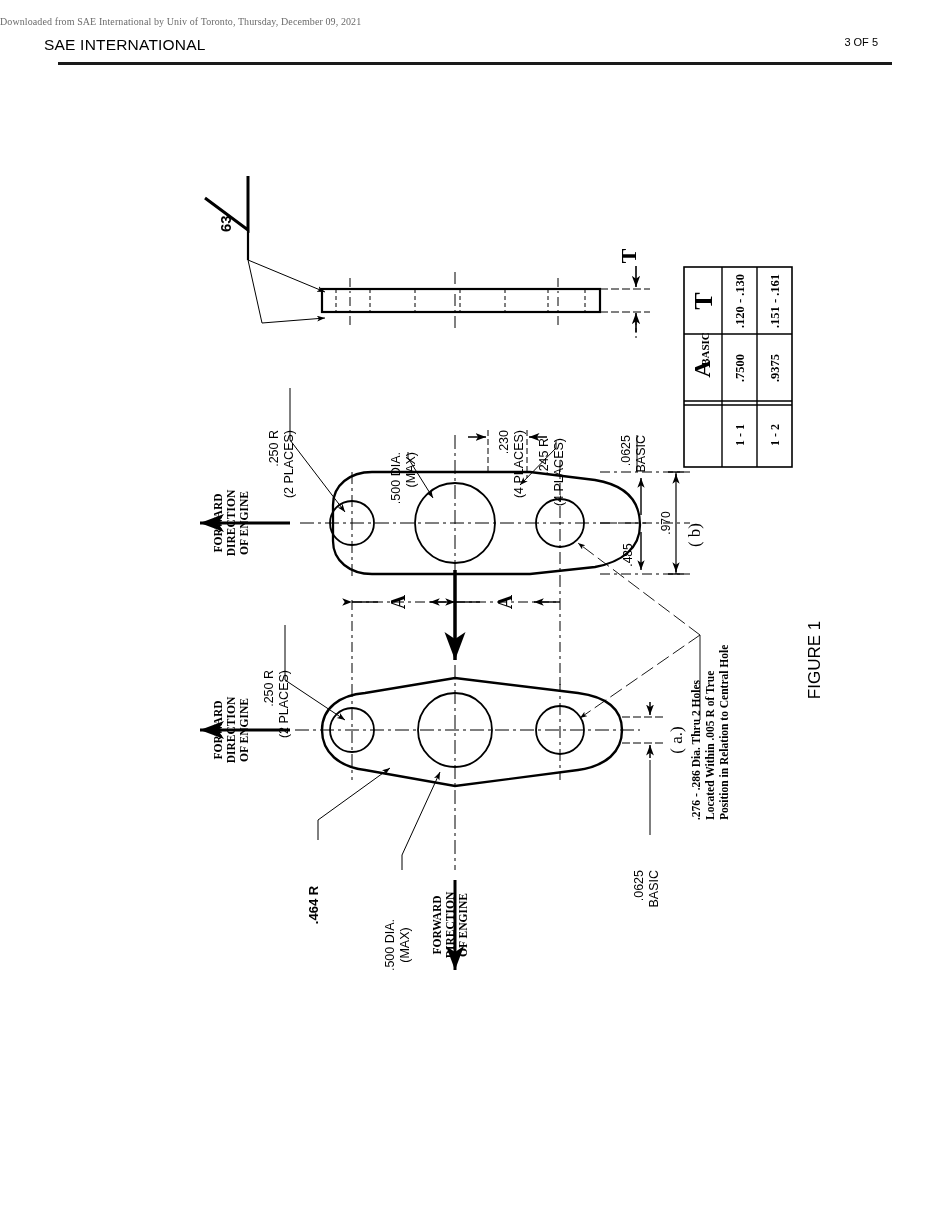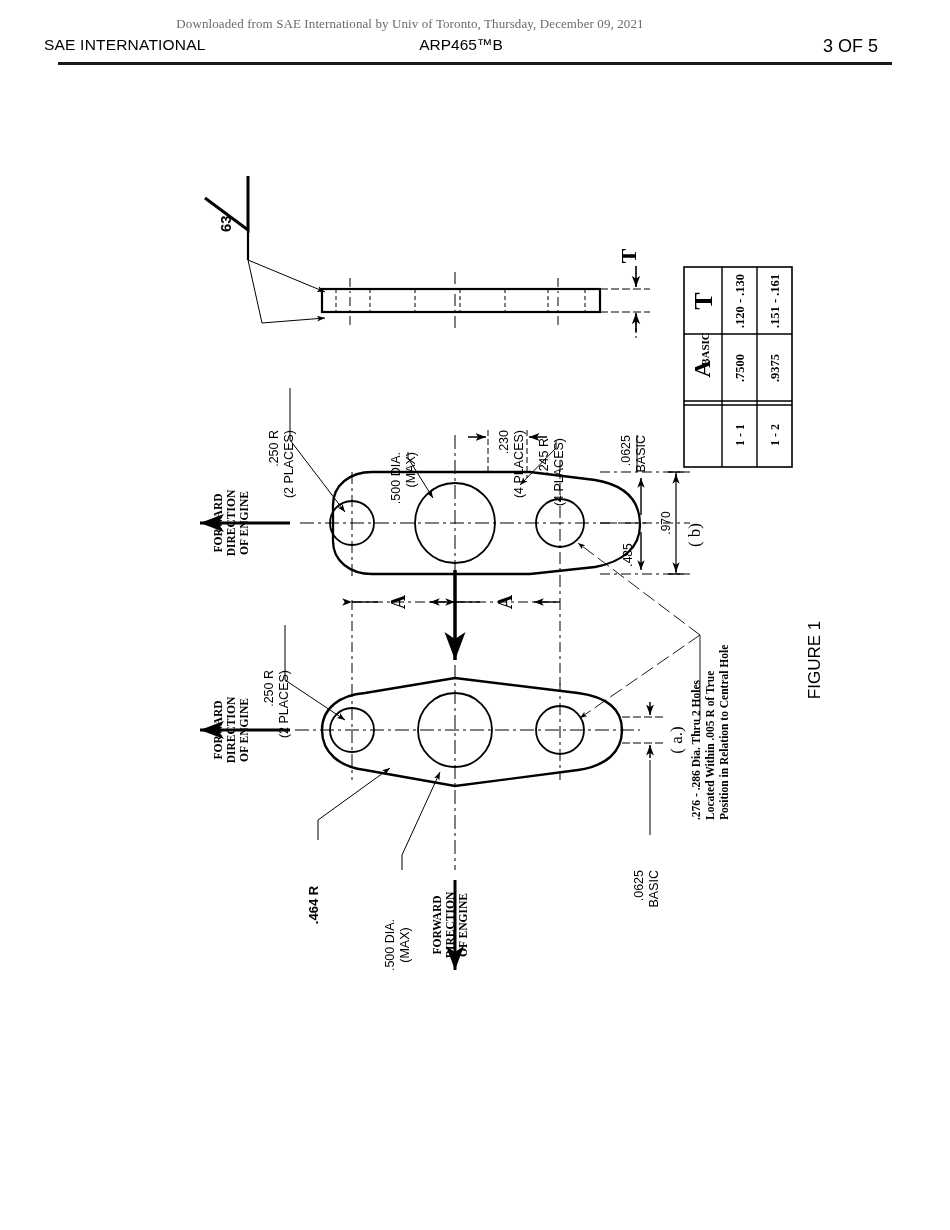--- a/index.html
+++ b/index.html
@@ -16,23 +16,23 @@
     color: #000000;
     overflow: hidden;
   }
 
   
   .download-note {
     position: absolute;
     top: 16px;
     left: 0;
     width: 820px;
-    text-align: center;
+    text-align: left;
     font-family: "Liberation Serif", serif;
-    font-size: 13px;
+    font-size: 10px;
     color: #6b6b6b;
     letter-spacing: 0.1px;
   }
   .page-header {
     position: absolute;
     top: 36px;
     left: 44px;
     width: 834px;
     height: 26px;
   }
@@ -48,21 +48,21 @@
     left: 0;
     top: 0;
     width: 834px;
     text-align: center;
     font-size: 15.5px;
   }
   .page-header .hdr-right {
     position: absolute;
     right: 0;
     top: 0;
-    font-size: 18px;
+    font-size: 11px;
   }
   .header-rule {
     position: absolute;
     top: 62px;
     left: 58px;
     width: 834px;
     height: 3px;
     background: #1a1a1a;
   }
 
@@ -80,21 +80,20 @@
 
   
 </style>
 </head>
 <body>
 
 <div class="download-note">Downloaded from SAE International by Univ of Toronto, Thursday, December 09, 2021</div>
 
 <div class="page-header">
   <div class="hdr-left">SAE INTERNATIONAL</div>
-  <div class="hdr-center">ARP465™B</div>
   <div class="hdr-right">3 OF 5</div>
 </div>
 <div class="header-rule"></div>
 
 <div class="figure-area">
 <svg width="950" height="1000" viewBox="0 0 950 1000" xmlns="http://www.w3.org/2000/svg">
   <defs>
     <marker id="arrHead" markerWidth="9" markerHeight="9" refX="8" refY="3" orient="auto" markerUnits="strokeWidth">
       <path d="M0,0 L8,3 L0,6 L2,3 z" fill="#000"></path>
     </marker>

